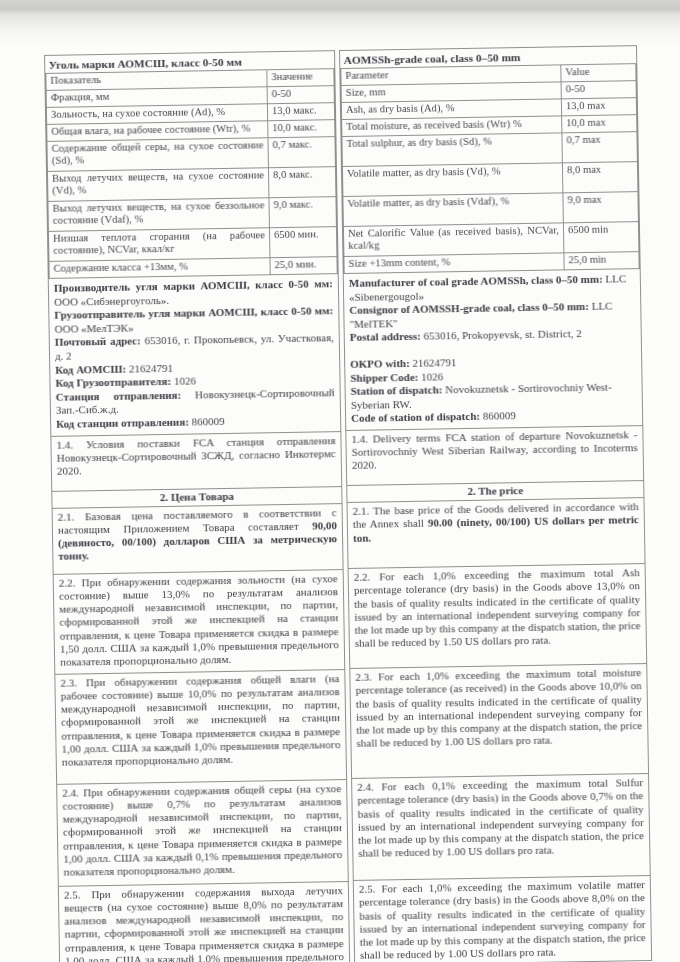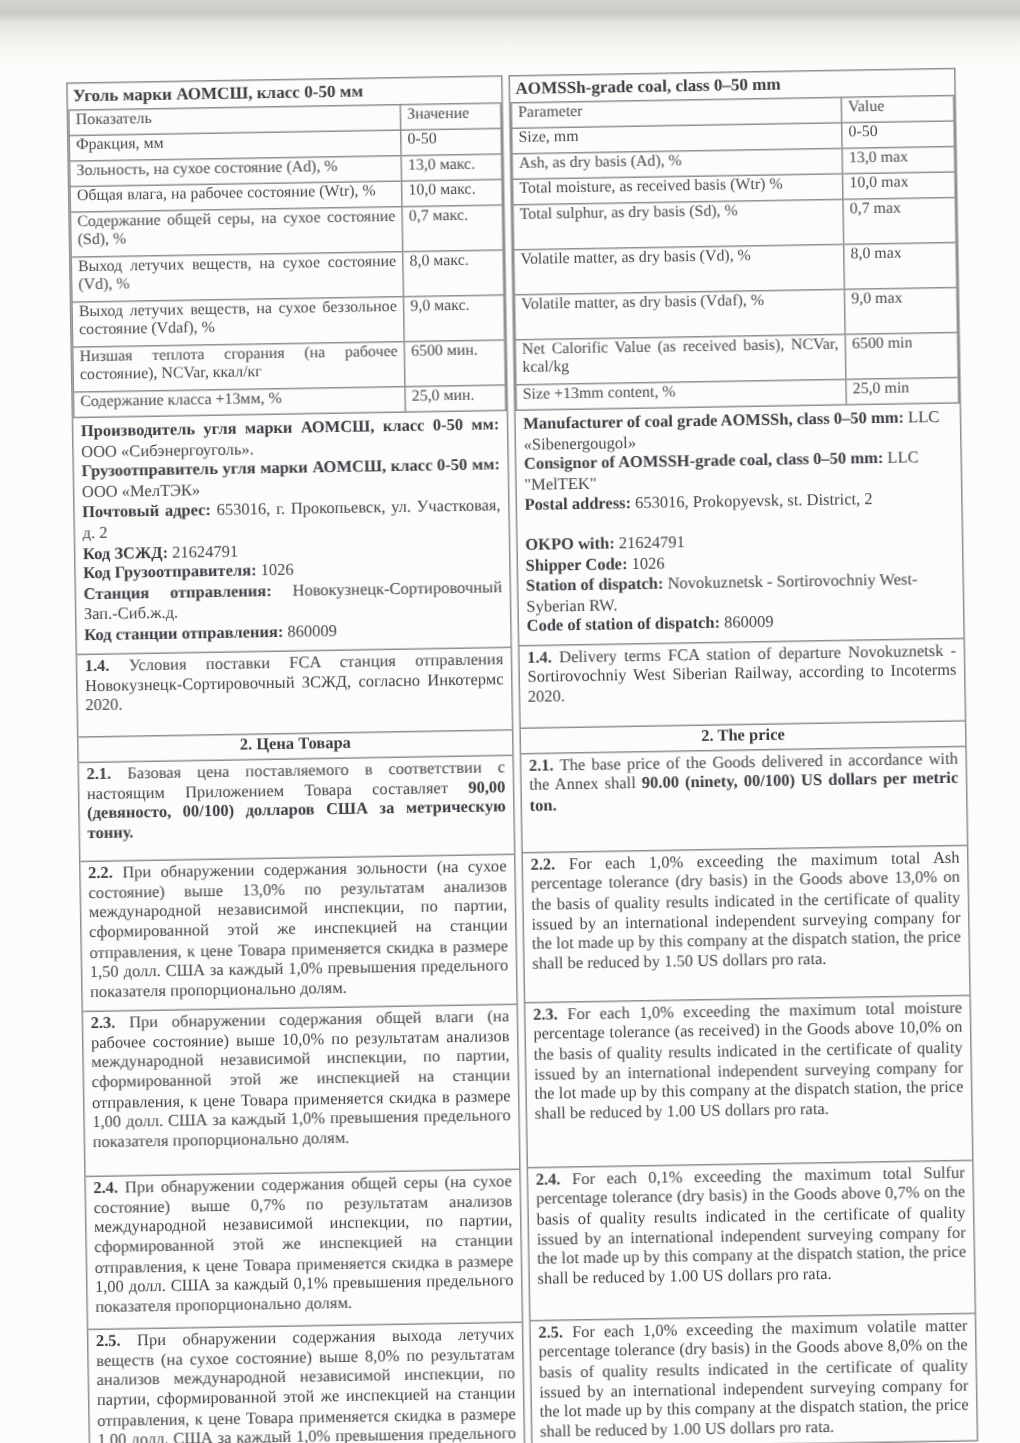--- a/index.html
+++ b/index.html
@@ -36,21 +36,21 @@
   table.spec tr.h2 td{height:26px;}
   table.spec td.val{width:58px;}
   .col-en table.spec td.val{width:66px;}
   
   .info{padding:3px 5px 4px 5px;font-size:11px;line-height:13.6px;}
   .col-ru .info div{text-align:justify;}
   .col-en .info div{text-align:left;}
   .gap{height:13px;}
   
   .sec-hdr{text-align:center;font-weight:bold;color:#3c3c45;padding:1px 4px 2px 4px;}
-  .num{font-weight:bold;color:#3c3c45;}
+  .num{font-weight:normal;color:#3c3c45;}
   
   .mh-top{min-height:341px;}
   .mh-14{min-height:49px;}
   .mh-21{min-height:60px;}
   .mh-22{min-height:94px;}
   .mh-23{min-height:104px;}
   .mh-24{min-height:96px;}
   .mh-25ru{min-height:88px;}
 </style>
 </head>
@@ -103,21 +103,21 @@
           <tr class="h1">
                 <td>Содержание класса +13мм, %</td>
                 <td class="val">25,0 мин.</td>
               </tr>
         </tbody>
           </table>
         <div class="info">
           <div><b>Производитель угля марки АОМСШ, класс 0-50 мм:</b> <span>ООО «Сибэнергоуголь».</span></div>
           <div><b>Грузоотправитель угля марки АОМСШ, класс 0-50 мм:</b> <span>ООО «МелТЭК»</span></div>
           <div><b>Почтовый адрес:</b> <span>653016, г. Прокопьевск, ул. Участковая, д. 2</span></div>
-          <div><b>Код ЗСЖД:</b> <span>21624791</span></div>
+          <div><b>Код АОМСШ:</b> <span>21624791</span></div>
           <div><b>Код Грузоотправителя:</b> <span>1026</span></div>
           <div><b>Станция отправления:</b> <span>Новокузнецк-Сортировочный Зап.-Сиб.ж.д.</span></div>
           <div><b>Код станции отправления:</b> <span>860009</span></div>
         </div>
       </div>
       <div class="sec mh-14">
         <span class="num">1.4.</span> <span>Условия поставки FCA станция отправления Новокузнецк-Сортировочный ЗСЖД, согласно Инкотермс 2020.</span>
       </div>
       <div class="sec sec-hdr">2. Цена Товара</div>
       <div class="sec mh-21">

